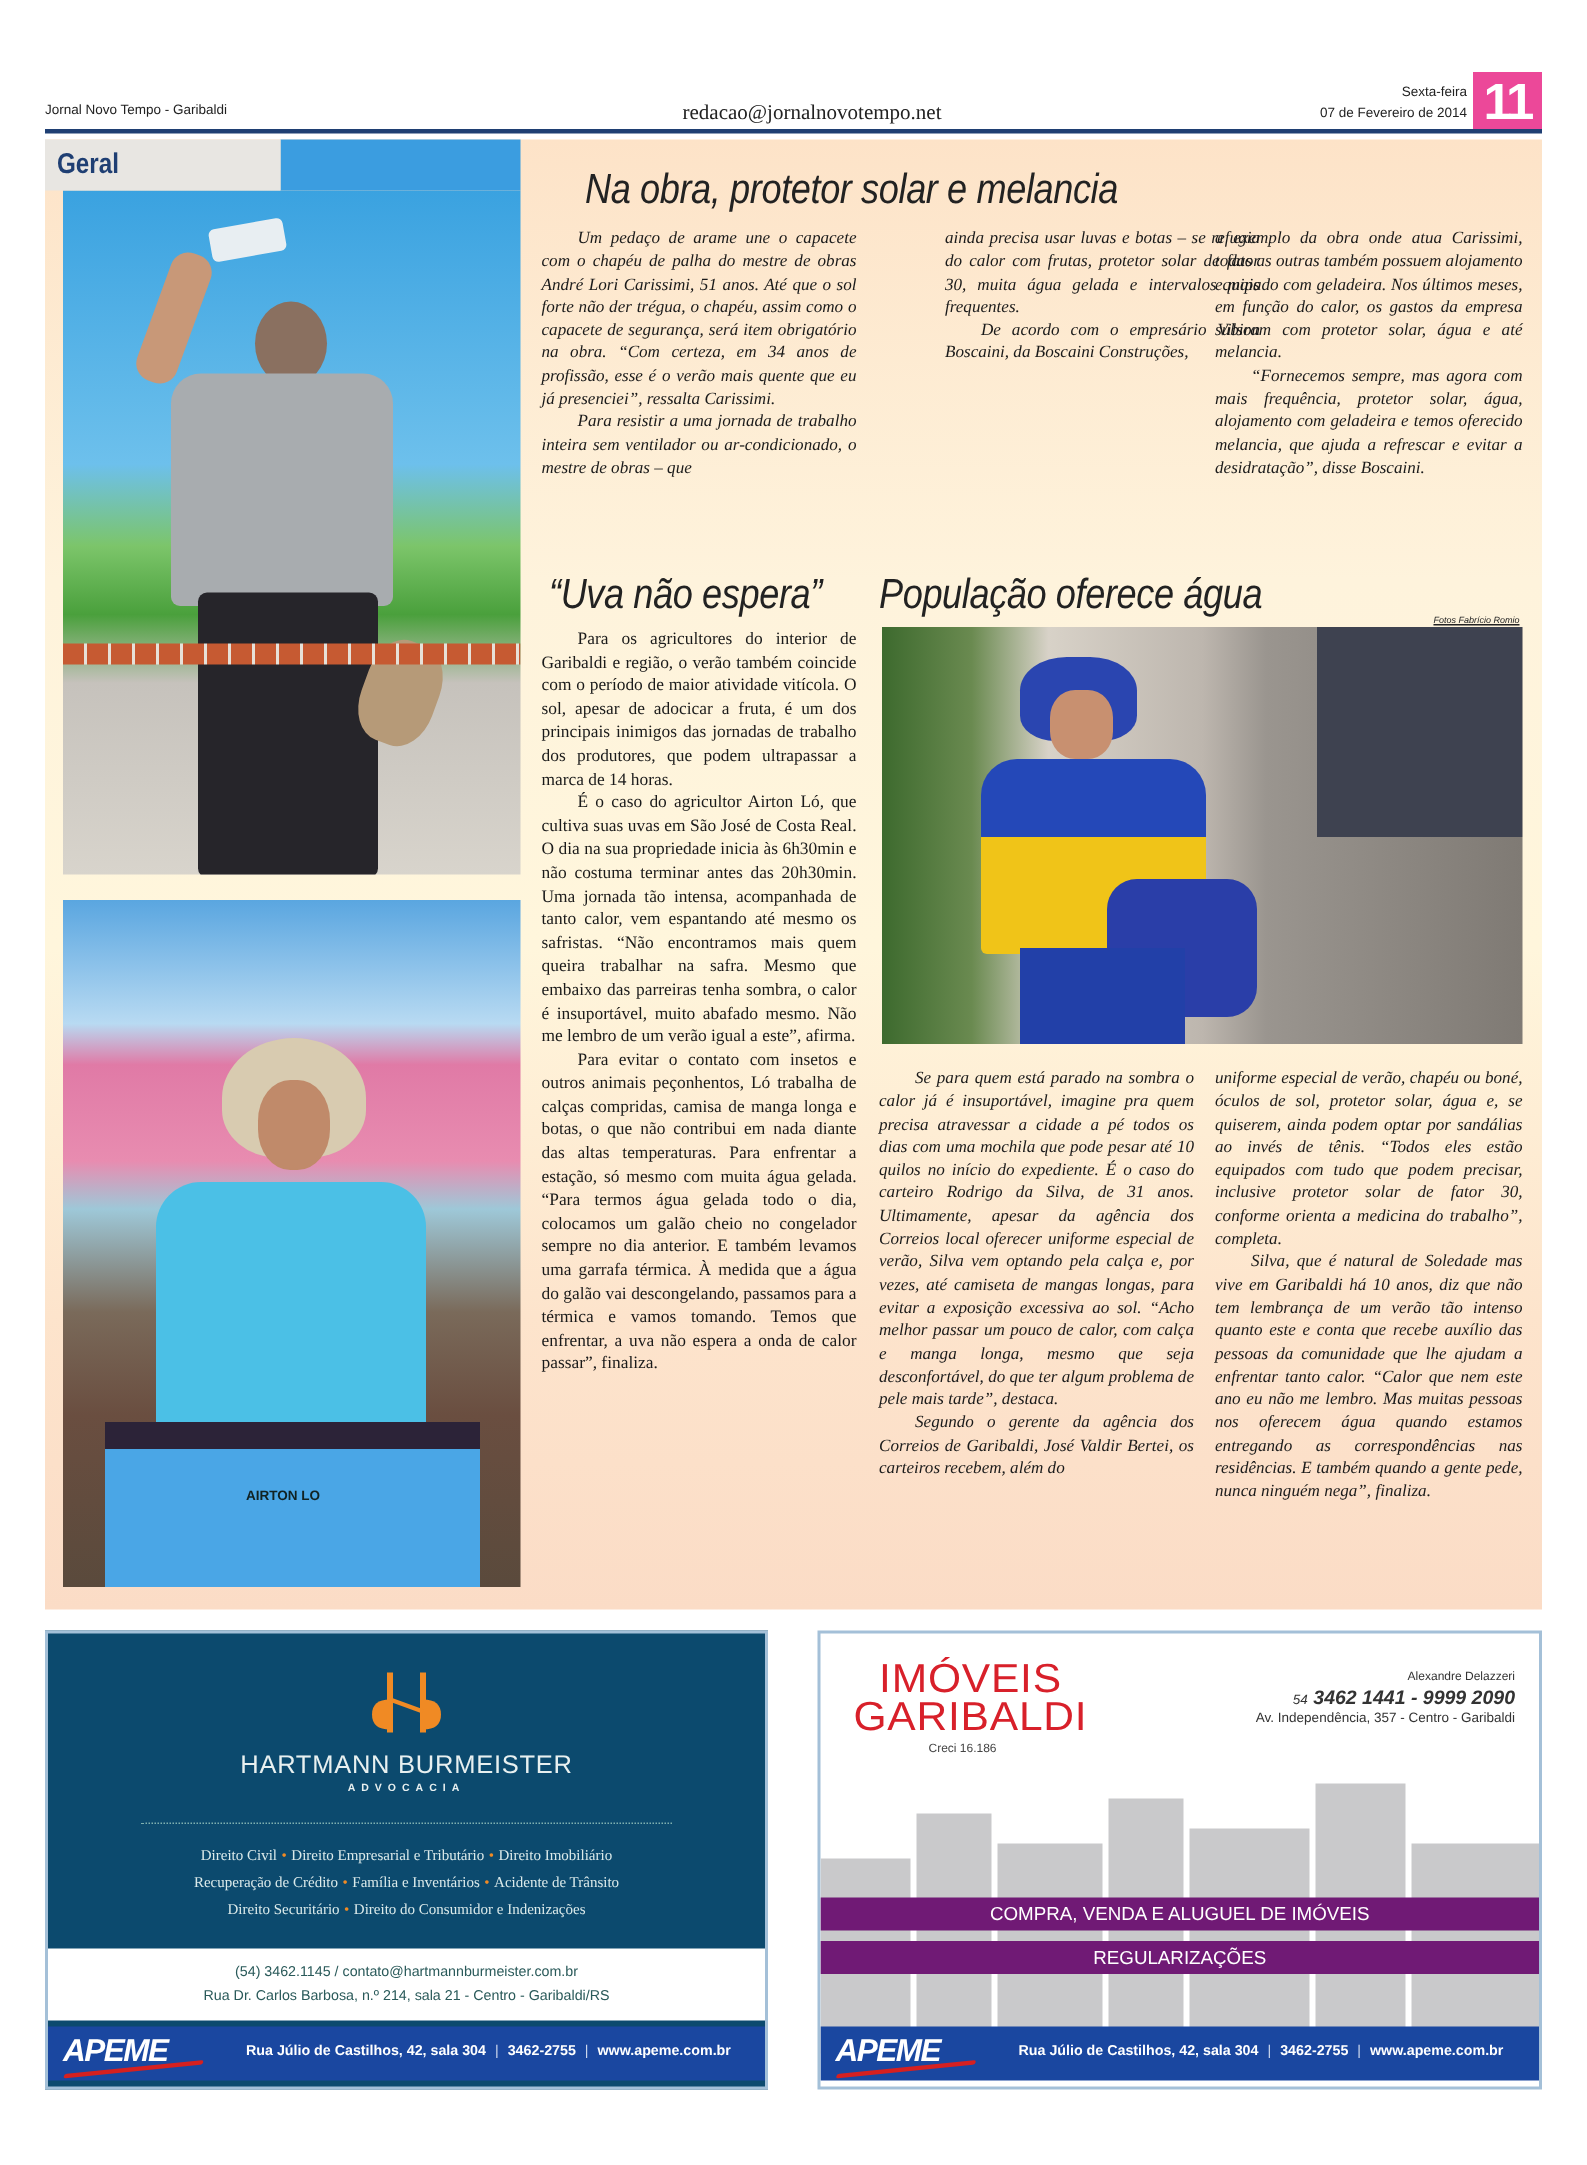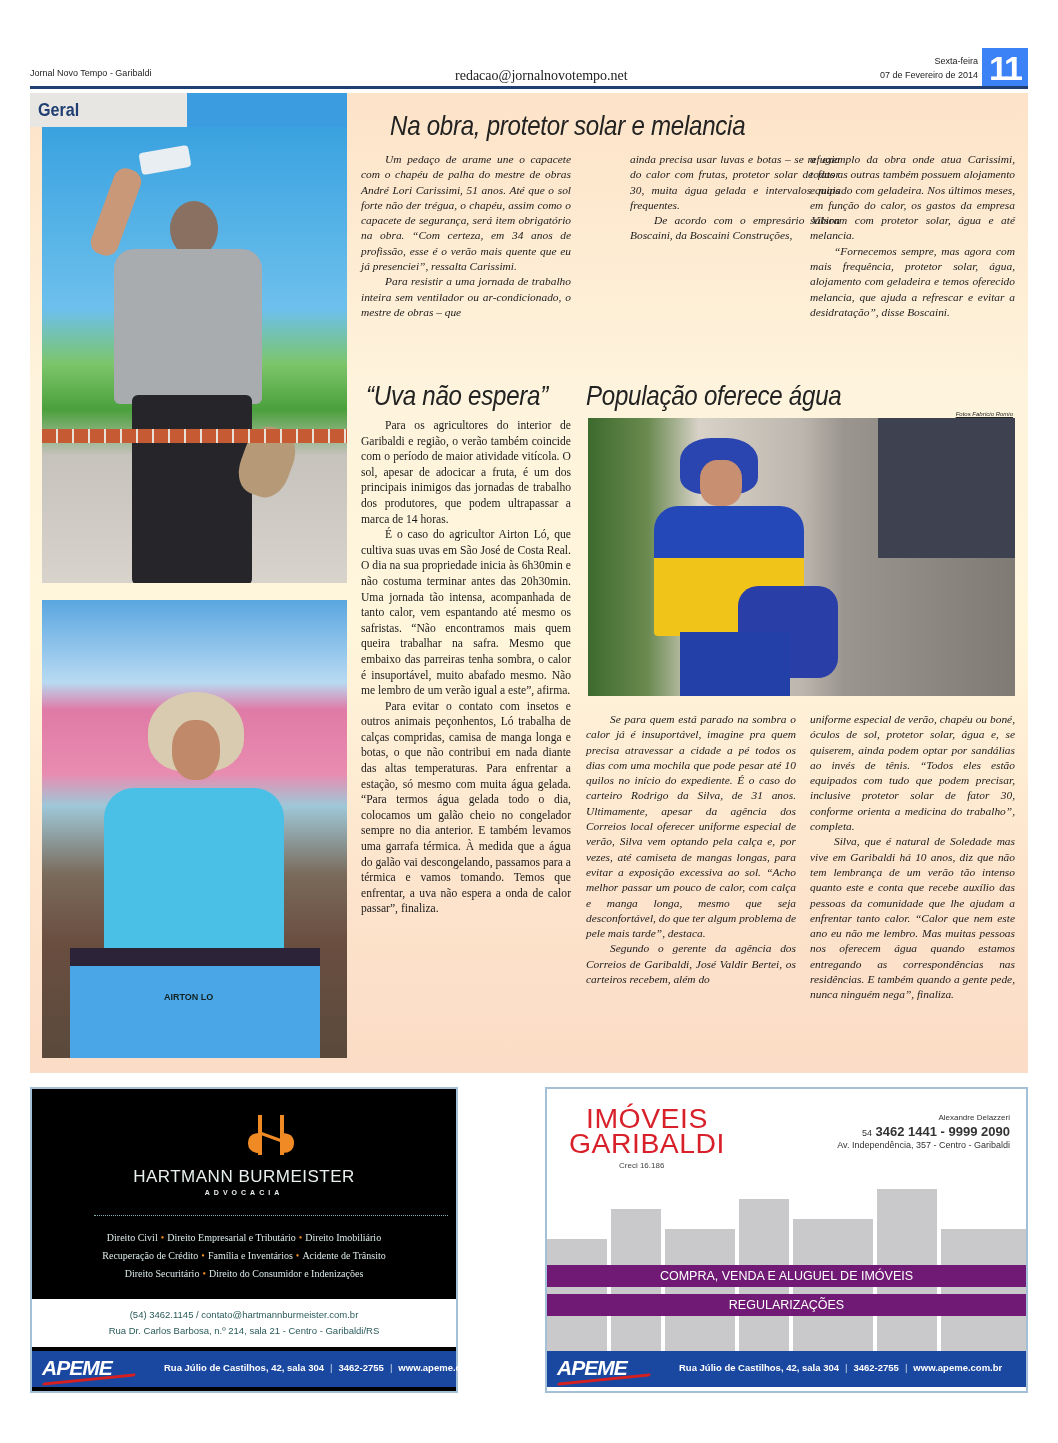--- a/index.html
+++ b/index.html
@@ -4,21 +4,21 @@
 <style>
   * { box-sizing: border-box; margin: 0; padding: 0; }
   html, body { width: 1058px; height: 1443px; background: #ffffff; overflow: hidden; }
   body { position: relative; font-family: "Liberation Serif", serif; color: #1a1a1a; }
 
   
   .hdr { position: absolute; left: 30px; top: 48px; width: 998px; height: 40px; }
   .hdr-left { position: absolute; left: 0; top: 20px; font-family: "Liberation Sans", sans-serif; font-size: 9px; color: #222; }
   .hdr-mid { position: absolute; left: 425px; top: 20px; font-family: Liberation Serif, serif; font-size: 14px; color: #222; }
   .hdr-right { position: absolute; right: 50px; top: 6px; text-align: right; font-family: "Liberation Sans", sans-serif; font-size: 9px; line-height: 14px; color: #222; }
-  .pgnum { position: absolute; right: 0; top: 0; width: 46px; height: 38px; background: #3b82f6; color: #fff; font-family: "Liberation Sans", sans-serif; font-weight: bold; font-size: 34px; text-align: center; line-height: 40px; letter-spacing: -2px; }
+  .pgnum { position: absolute; right: 0; top: 0; width: 46px; height: 38px; background: #ec4899; color: #fff; font-family: "Liberation Sans", sans-serif; font-weight: bold; font-size: 34px; text-align: center; line-height: 40px; letter-spacing: -2px; }
   .hdr-rule { position: absolute; left: 0; top: 38px; width: 998px; height: 3px; background: #1f3f73; }
 
   
   .panel { position: absolute; left: 30px; top: 93px; width: 998px; height: 980px;
     background: linear-gradient(180deg, #fde3c8 0%, #fef3dc 30%, #fff6dc 55%, #fde4cc 80%, #fbdcc6 100%); }
   .section-tag { position: absolute; left: 30px; top: 93px; width: 157px; height: 34px; background: #e8e6e2; }
   .section-tag span { position: absolute; left: 8px; top: 6px; font-family: "Liberation Sans", sans-serif; font-weight: bold; font-size: 19px; color: #1f3f73; transform: scaleX(0.85); transform-origin: left; }
 
   
   .photo { position: absolute; overflow: hidden; }
@@ -36,42 +36,42 @@
   
   .h1 { position: absolute; font-family: "Liberation Sans", sans-serif; font-style: italic; font-size: 28px; color: #222; transform: scaleX(0.86); transform-origin: left top; white-space: nowrap; letter-spacing: -0.3px; }
 
   
   .col { position: absolute; font-size: 11.4px; line-height: 15.3px; text-align: justify; hyphens: manual; }
   .col p { text-indent: 24px; }
   .it { font-style: italic; }
   .credit { position: absolute; right: 45px; top: 411px; font-family: "Liberation Sans", sans-serif; font-style: italic; font-size: 6px; color: #222; text-decoration: underline; }
 
   
-  .ad1 { position: absolute; left: 30px; top: 1087px; width: 428px; height: 306px; background: #000000; border: 2px solid #a4c0d8; }
+  .ad1 { position: absolute; left: 30px; top: 1087px; width: 482px; height: 306px; background: #0c4a6e; border: 2px solid #a4c0d8; }
   .ad1-logo { position: absolute; left: 214px; top: 22px; width: 50px; height: 50px; }
   .ad1-name { position: absolute; left: 0; top: 78px; width: 100%; text-align: center; font-family: "Liberation Sans", sans-serif; font-size: 17px; color: #e8f0f0; letter-spacing: 0.5px; }
   .ad1-sub { position: absolute; left: 0; top: 100px; width: 100%; text-align: center; font-family: "Liberation Sans", sans-serif; font-size: 7px; font-weight: bold; letter-spacing: 4px; color: #e8f0f0; }
   .ad1-dots { position: absolute; left: 62px; top: 126px; width: 354px; border-top: 1px dotted #7fb0b0; }
   .ad1-lines { position: absolute; left: 0; top: 140px; width: 100%; text-align: center; font-family: Liberation Serif, serif; font-size: 10px; line-height: 18px; color: #dbeaea; }
   .ad1-lines .dot { color: #f08a24; padding: 0 3px; }
   .ad1-contact { position: absolute; left: 0; top: 210px; width: 100%; height: 48px; background: #fff; text-align: center; font-family: "Liberation Sans", sans-serif; font-size: 9.5px; line-height: 16px; color: #2a5a5a; padding-top: 8px; }
   .apeme { position: absolute; left: 0; bottom: 4px; width: 100%; height: 36px; background: #1a47a0; padding-left: 40px; }
   .apeme-logo { position: absolute; left: 10px; top: 5px; font-family: "Liberation Sans", sans-serif; font-weight: bold; font-style: italic; font-size: 21px; color: #fff; letter-spacing: -1px; }
   .apeme-swoosh { position: absolute; left: 12px; top: 27px; width: 90px; height: 3px; background: #d62020; transform: skewX(-20deg) rotate(-6deg); border-radius: 2px; }
   .apeme-info { position: absolute; left: 132px; top: 11px; font-family: "Liberation Sans", sans-serif; font-weight: bold; font-size: 9.5px; color: #fff; white-space: nowrap; }
   .apeme-info .sep { padding: 0 6px; color: #cfd9ee; font-weight: normal; }
 
   .ad2 { position: absolute; left: 545px; top: 1087px; width: 483px; height: 306px; background: #fff; border: 2px solid #a4c0d8; overflow: hidden; }
   .ad2-sky { position: absolute; left: 0; top: 70px; width: 100%; height: 200px; }
   .bld { position: absolute; background: #c9c9cb; }
   .ad2-title { position: absolute; left: 22px; top: 18px; font-family: "Liberation Sans", sans-serif; font-size: 27px; line-height: 25px; color: #d8202a; letter-spacing: 0.5px; text-align: center; transform: scaleX(1.05); transform-origin: left; }
   .ad2-creci { position: absolute; left: 72px; top: 72px; font-family: "Liberation Sans", sans-serif; font-size: 8px; color: #444; }
   .ad2-r { position: absolute; right: 16px; top: 24px; text-align: right; font-family: "Liberation Sans", sans-serif; color: #333; }
   .ad2-r .nm { font-size: 8px; }
-  .ad2-r .ph { font-size: 13px; font-weight: bold; margin-top: 2px; }
+  .ad2-r .ph { font-size: 13px; font-weight: bold; margin-top: 2px; font-style: italic; }
   .ad2-r .ph small { font-size: 9px; font-weight: normal; }
   .ad2-r .ad { font-size: 9px; margin-top: 1px; }
   .band { position: absolute; left: 0; width: 100%; height: 22px; background: #701a75; color: #fff; font-family: "Liberation Sans", sans-serif; font-size: 12.5px; text-align: center; line-height: 22px; }
 </style>
 </head>
 <body>
 
 <div class="hdr">
   <span class="hdr-left">Jornal Novo Tempo - Garibaldi</span>
   <span class="hdr-mid">redacao@jornalnovotempo.net</span>

